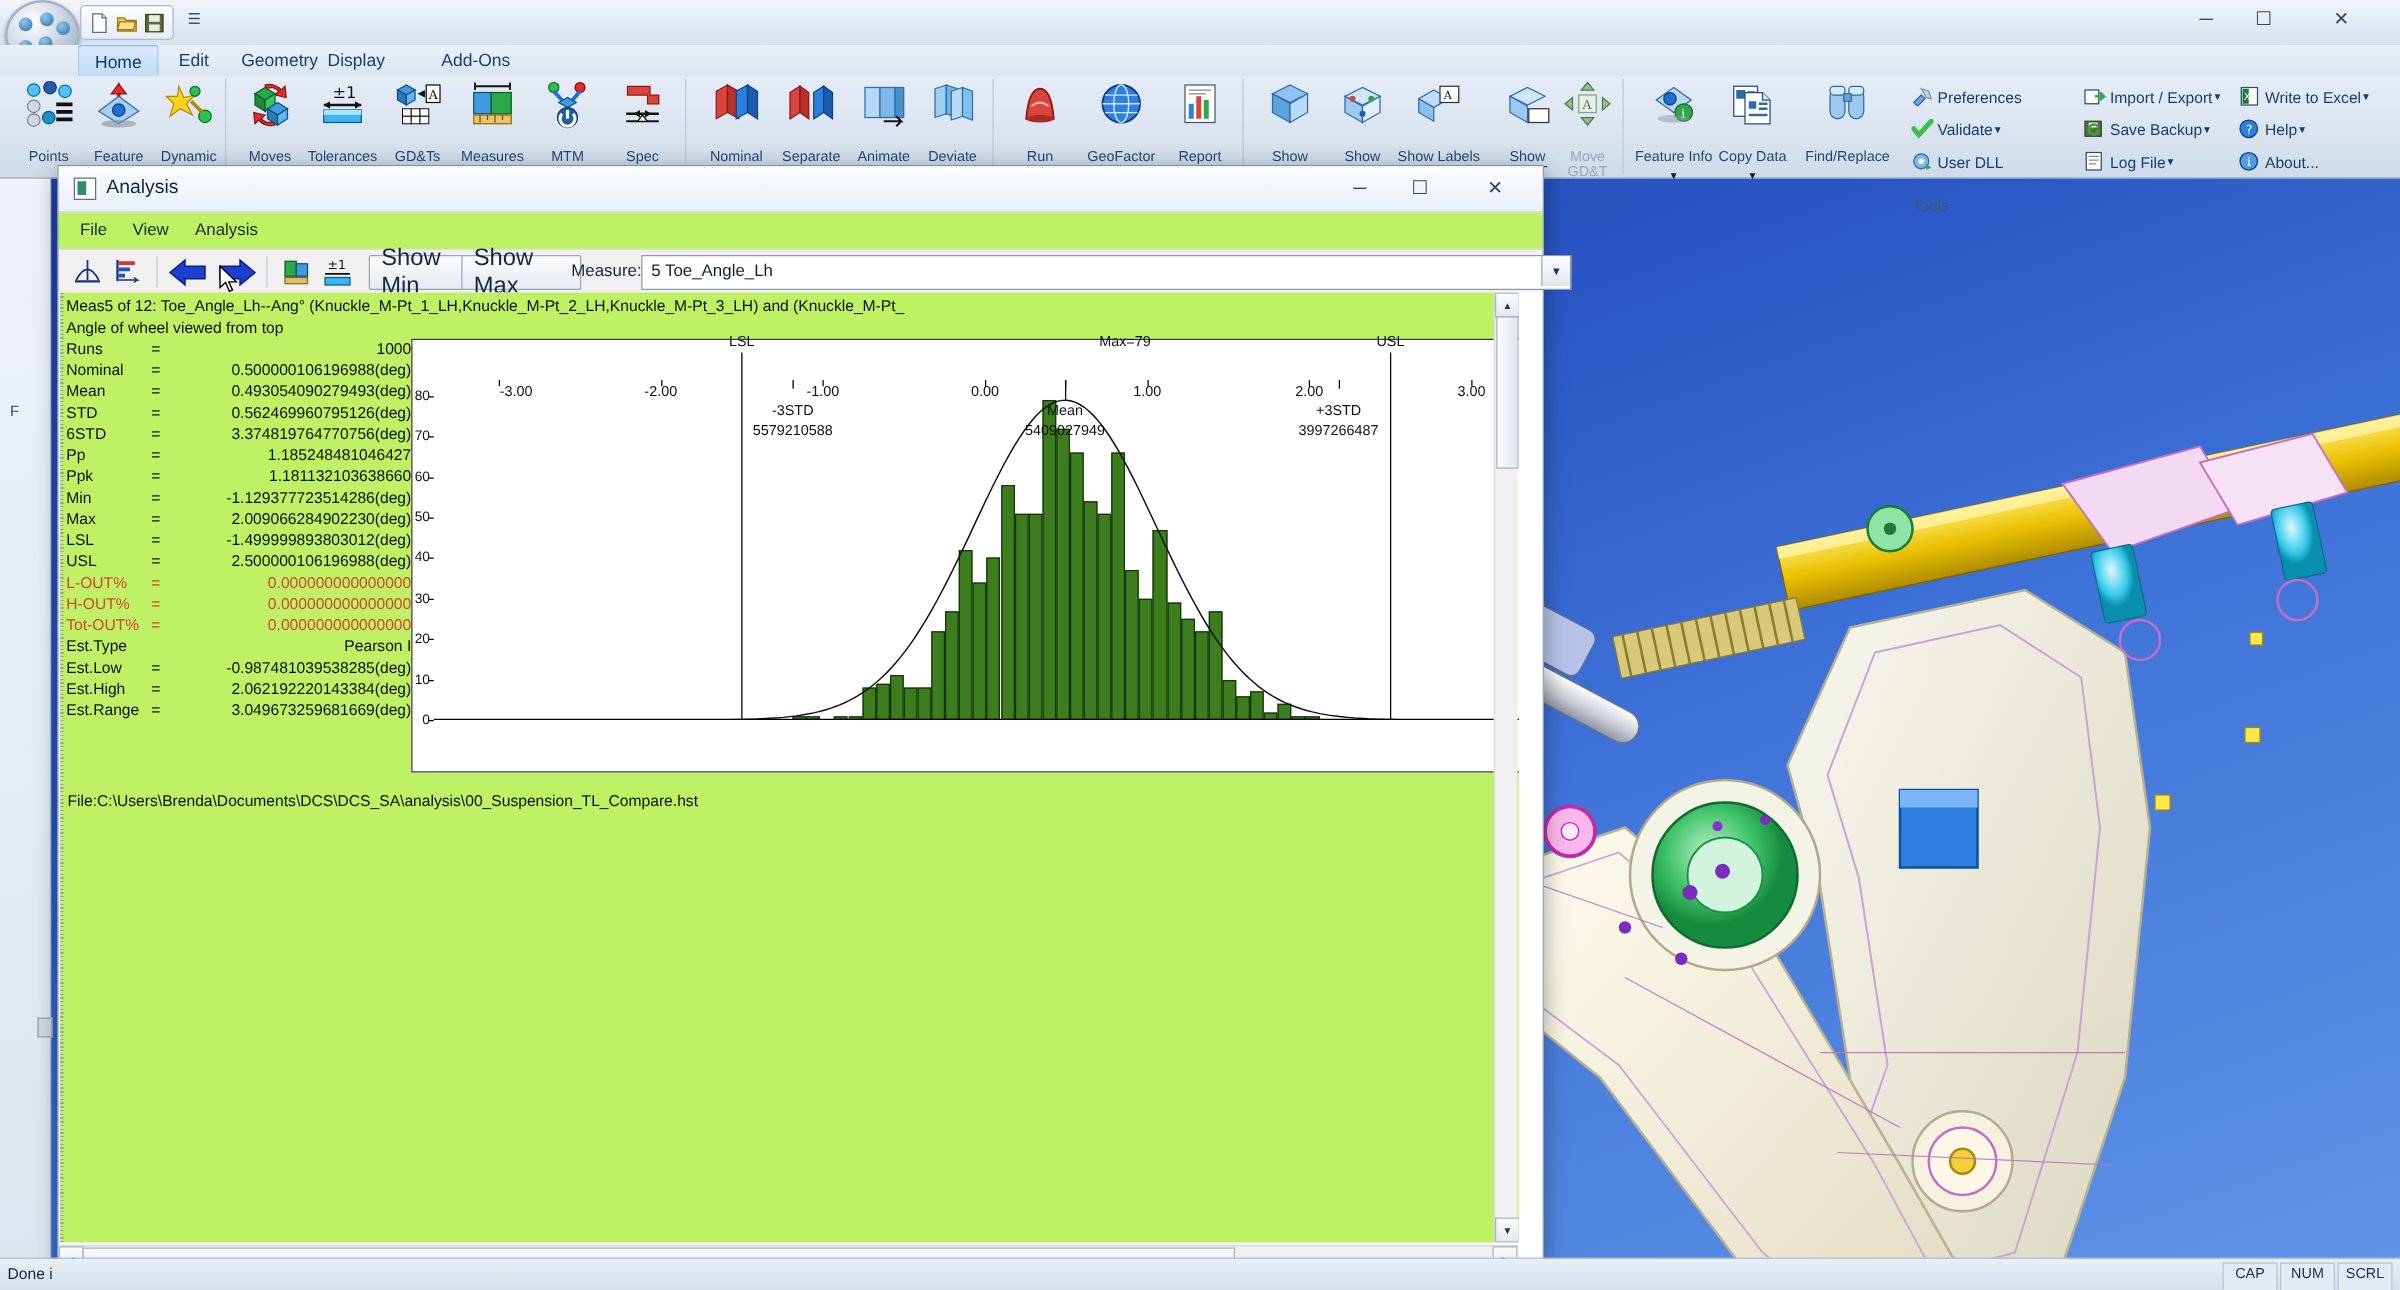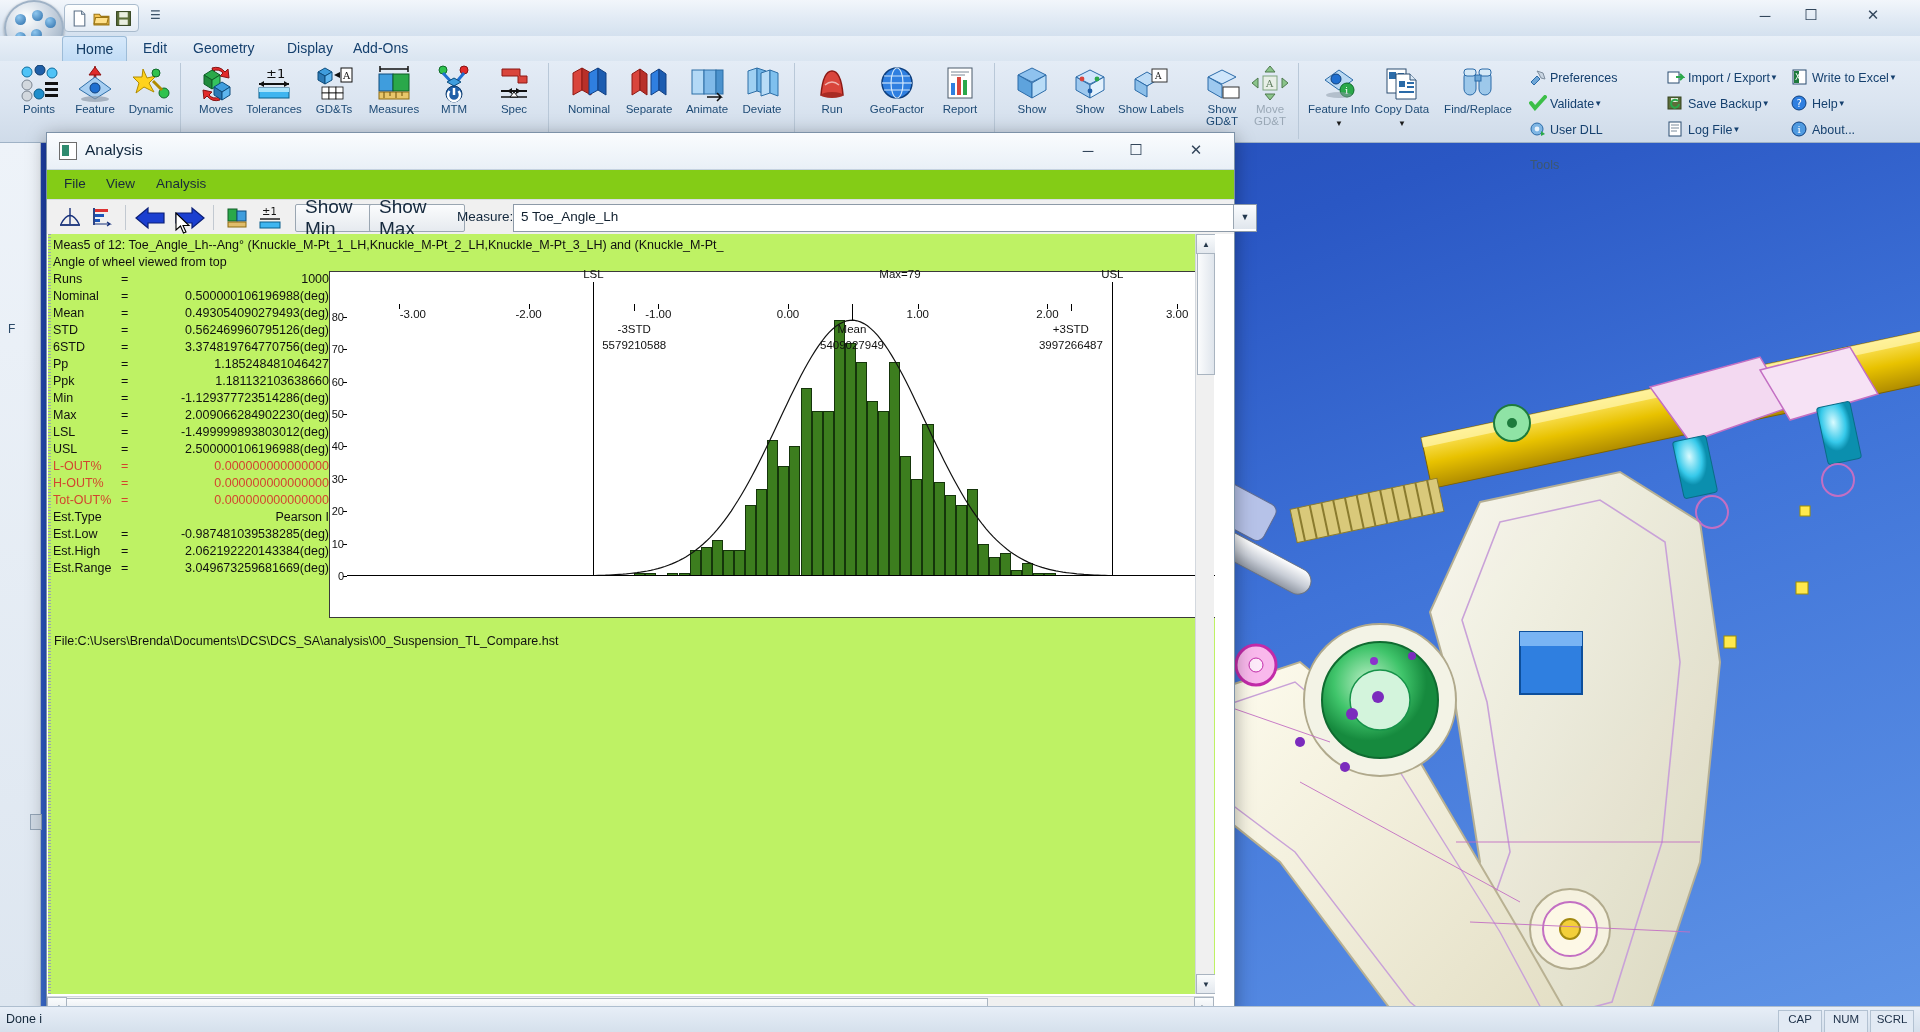--- a/index.html
+++ b/index.html
@@ -50,21 +50,21 @@
   .rtab{position:absolute;top:0;height:25px;padding:4px 13px 0;font-size:14px;color:#15406e;}
   .rtab.active{background:linear-gradient(180deg,#d7e9fb,#bcd9f4);
      border:1px solid #9dbcd8;border-bottom:none;border-radius:3px 3px 0 0;color:#113a63;}
   
   #ribbon{position:absolute;left:0;top:61px;width:1920px;height:81px;
     background:linear-gradient(180deg,#e4ecf6 0%,#dae4f0 55%,#cfdbe9 100%);
     border-bottom:1px solid #9fb2c6;}
   .rgroup{position:absolute;top:2px;height:76px;border-left:1px solid #b9c8d8;}
   .ritem{position:absolute;top:2px;width:62px;text-align:center;}
   .ricon{width:42px;height:38px;margin:0 auto;display:block;}
-  .rlabel{font-size:11.5px;color:#1d4a75;line-height:11.5px;margin-top:1px;display:block;}
+  .rlabel{font-size:11.5px;color:#1d4a75;line-height:11.5px;margin-top:18px;display:block;}
   .rlabel.dim{color:#9aa8b6;}
   .rsmall{position:absolute;font-size:12.5px;color:#15406e;white-space:nowrap;}
   .rsmall .ci{display:inline-block;width:18px;height:16px;vertical-align:-3px;margin-right:3px;}
   .caret{font-size:8px;vertical-align:2px;}
   #tools-label{position:absolute;left:1530px;top:158px;font-size:12.5px;color:#3d5870;}
   
   #leftdock{position:absolute;left:0;top:142px;width:40px;height:865px;
     background:linear-gradient(180deg,#eef3f9,#dde6f0);border-right:1px solid #b2c1d2;}
   #leftdock-label{position:absolute;left:8px;top:180px;font-size:12px;color:#2c4a68;}
   
@@ -82,21 +82,21 @@
   }
   #aw-title{height:36px;background:linear-gradient(180deg,#fafcfe,#e9f0f7);
     border-bottom:1px solid #c5d2e0;position:relative;}
   #aw-icon{position:absolute;left:12px;top:9px;width:16px;height:16px;
     background:#ffffff;border:1px solid #6d6d6d;}
   #aw-icon:after{content:"";position:absolute;left:2px;top:2px;width:7px;height:11px;background:#2e8b6f;}
   #aw-title-text{position:absolute;left:38px;top:8px;font-size:15.5px;color:#10273d;}
   .awbtn{position:absolute;top:0;width:48px;height:34px;display:flex;align-items:center;justify-content:center;
     font-size:15px;color:#32455a;}
   #awb-min{right:122px;}#awb-max{right:74px;}#awb-close{right:14px;}
-  #aw-menu{height:29px;border-bottom:1px solid #d8dde3;background:#84cc16;position:relative;}
+  #aw-menu{height:29px;border-bottom:1px solid #d8dde3;background:#bef264;position:relative;}
   .menuitem{position:absolute;top:5px;font-size:13.5px;color:#18293c;padding:1px 7px;}
   #aw-toolbar{height:36px;background:#f0f0f0;border-bottom:1px solid #cfd6dd;position:relative;}
   .tbtn{position:absolute;top:3px;width:30px;height:29px;}
   .tbtn svg{display:block;margin:2px auto;}
   .tb-sep{position:absolute;top:5px;width:1px;height:25px;background:#c2c9d1;}
   .pushbtn{position:absolute;top:4px;height:26px;background:linear-gradient(180deg,#fbfcfd,#e6eaef);
     border:1px solid #9aa6b2;border-radius:2px;font-size:19px;color:#15293d;
     display:flex;align-items:center;justify-content:center;padding:0 9px;}
   #measure-label{position:absolute;left:410px;top:9px;font-size:13.5px;color:#13283d;}
   #measure-combo{position:absolute;left:466px;top:4px;width:742px;height:26px;
@@ -297,21 +297,21 @@
   <div id="qat-caret">☰</div>
   <div class="wbtn" id="wb-min">─</div>
   <div class="wbtn" id="wb-max">☐</div>
   <div class="wbtn" id="wb-close">✕</div>
 </div>
 
 <div id="tabbar">
   <div class="rtab active" style="left:62px;">Home</div>
   <div class="rtab" style="left:130px;">Edit</div>
   <div class="rtab" style="left:180px;">Geometry</div>
-  <div class="rtab" style="left:274px;">Display</div>
+  <div class="rtab" style="left:249px;">Display</div>
   <div class="rtab" style="left:340px;">Add-Ons</div>
 </div>
 
 <div id="ribbon">
 
   <div class="rgroup" style="left:6px;width:172px;border-left:none;">
     <div class="ritem" style="left:2px;">
       <svg class="ricon" viewBox="0 0 40 38">
         <circle cx="8" cy="7" r="5" fill="#4fc3f7" stroke="#0d6ea0"></circle>
           <circle cx="21" cy="5" r="5" fill="#1f5fa8" stroke="#103a68"></circle>

